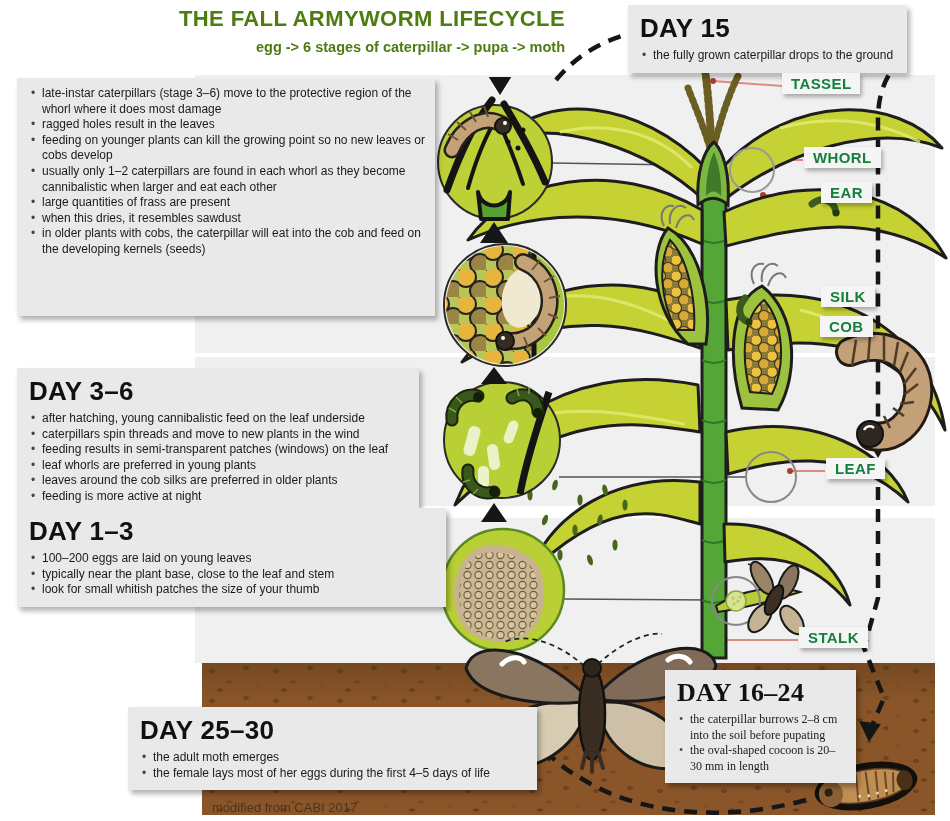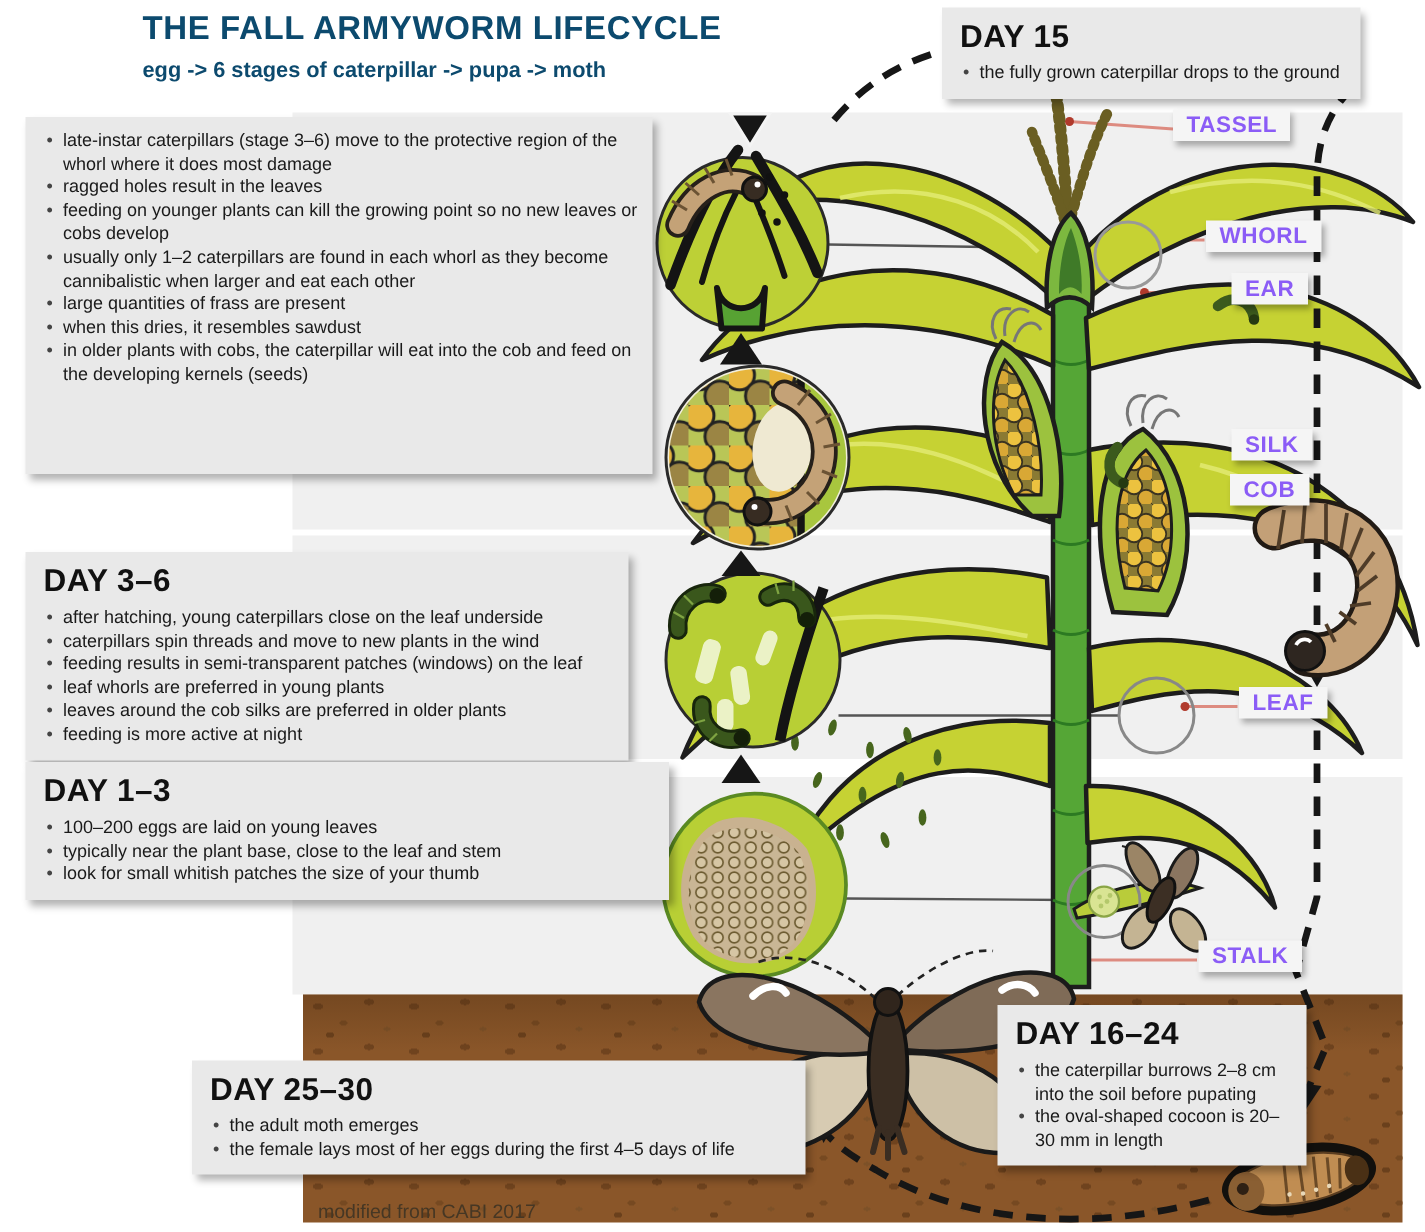--- a/index.html
+++ b/index.html
@@ -13,37 +13,37 @@
         background-color:#8a5629;
         background-image:
           linear-gradient(rgba(62,36,12,.28),rgba(62,36,12,0) 38px),
           radial-gradient(ellipse 5px 3px at 10px 8px,  #6f431e 68%, rgba(0,0,0,0) 70%),
           radial-gradient(ellipse 4px 2.5px at 27px 19px,#764921 68%, rgba(0,0,0,0) 70%),
           radial-gradient(ellipse 5px 3px at 44px 5px,  #6f431e 68%, rgba(0,0,0,0) 70%),
           radial-gradient(ellipse 3.5px 2px at 56px 23px,#7d5128 68%, rgba(0,0,0,0) 70%),
           radial-gradient(ellipse 4px 2.5px at 18px 27px,#6a401c 68%, rgba(0,0,0,0) 70%);
         background-size:100% 100%,64px 30px,64px 30px,64px 30px,64px 30px,64px 30px;}
   #art{position:absolute;left:0;top:0;z-index:20;}
-  .titleblock{position:absolute;left:95px;top:6px;width:470px;text-align:left;z-index:30;color:#0c4a6e;}
+  .titleblock{position:absolute;left:95px;top:6px;width:470px;text-align:right;z-index:30;color:#4d7c0f;}
   .titleblock h1{margin:0;font-size:22px;font-weight:bold;letter-spacing:.4px;}
   .titleblock .subtitle{margin-top:7px;font-size:14.5px;font-weight:bold;}
   .daybox{position:absolute;background:#e9e9e9;box-shadow:3px 4px 5px rgba(0,0,0,.30);
           z-index:30;padding:8px 10px 9px 12px;box-sizing:border-box;color:#1a1a1a;}
-  .daybox h2{margin:0 0 4px 0;font-size:21px;font-weight:bold;letter-spacing:.3px;color:#111;}
+  .daybox h2{margin:0 0 4px 0;font-size:26px;font-weight:bold;letter-spacing:.3px;color:#111;}
   .daybox ul{margin:0;padding:0;list-style:none;font-size:12px;line-height:1.3;}
   .daybox li{position:relative;padding-left:13px;}
   .daybox li::before{content:"\2022";position:absolute;left:2px;top:0;color:#444;}
   #box-day15{left:628px;top:5px;width:279px;}
   #box-day6-14{left:17px;top:78px;width:418px;min-height:238px;}
   #box-day3-6{left:17px;top:368px;width:402px;}
   #box-day1-3{left:17px;top:508px;width:429px;}
   #box-day25-30{left:128px;top:707px;width:409px;}
-  #box-day16-24{left:665px;top:670px;width:206px;}
+  #box-day16-24{left:665px;top:670px;width:191px;font-family:Liberation Serif, serif;}
   .plabel{position:absolute;z-index:40;background:#f5f5f5;box-shadow:2px 3px 4px rgba(0,0,0,.30);
-          padding:2px 9px;font-size:15px;font-weight:bold;color:#8b5cf6;letter-spacing:.4px;}
+          padding:2px 9px;font-size:15px;font-weight:bold;color:#15803d;letter-spacing:.4px;}
   #lbl-tassel{left:782px;top:73px;}
   #lbl-whorl{left:804px;top:147px;}
   #lbl-ear{left:821px;top:182px;}
   #lbl-silk{left:821px;top:286px;}
   #lbl-cob{left:820px;top:316px;}
   #lbl-leaf{left:826px;top:458px;}
   #lbl-stalk{left:799px;top:627px;}
   #credit{position:absolute;left:212px;top:800px;z-index:30;font-size:13px;color:#463724;}
 </style>
 </head>
@@ -401,21 +401,21 @@
         <li>usually only 1–2 caterpillars are found in each whorl as they become cannibalistic when larger and eat each other</li>
         <li>large quantities of frass are present</li>
         <li>when this dries, it resembles sawdust</li>
         <li>in older plants with cobs, the caterpillar will eat into the cob and feed on the developing kernels (seeds)</li>
       </ul>
   </section>
 
   <section class="daybox" id="box-day3-6">
     <h2>DAY 3–6</h2>
     <ul>
-        <li>after hatching, young caterpillars close on the leaf underside</li>
+        <li>after hatching, young cannibalistic feed on the leaf underside</li>
         <li>caterpillars spin threads and move to new plants in the wind</li>
         <li>feeding results in semi-transparent patches (windows) on the leaf</li>
         <li>leaf whorls are preferred in young plants</li>
         <li>leaves around the cob silks are preferred in older plants</li>
         <li>feeding is more active at night</li>
       </ul>
   </section>
 
   <section class="daybox" id="box-day1-3">
     <h2>DAY 1–3</h2>

